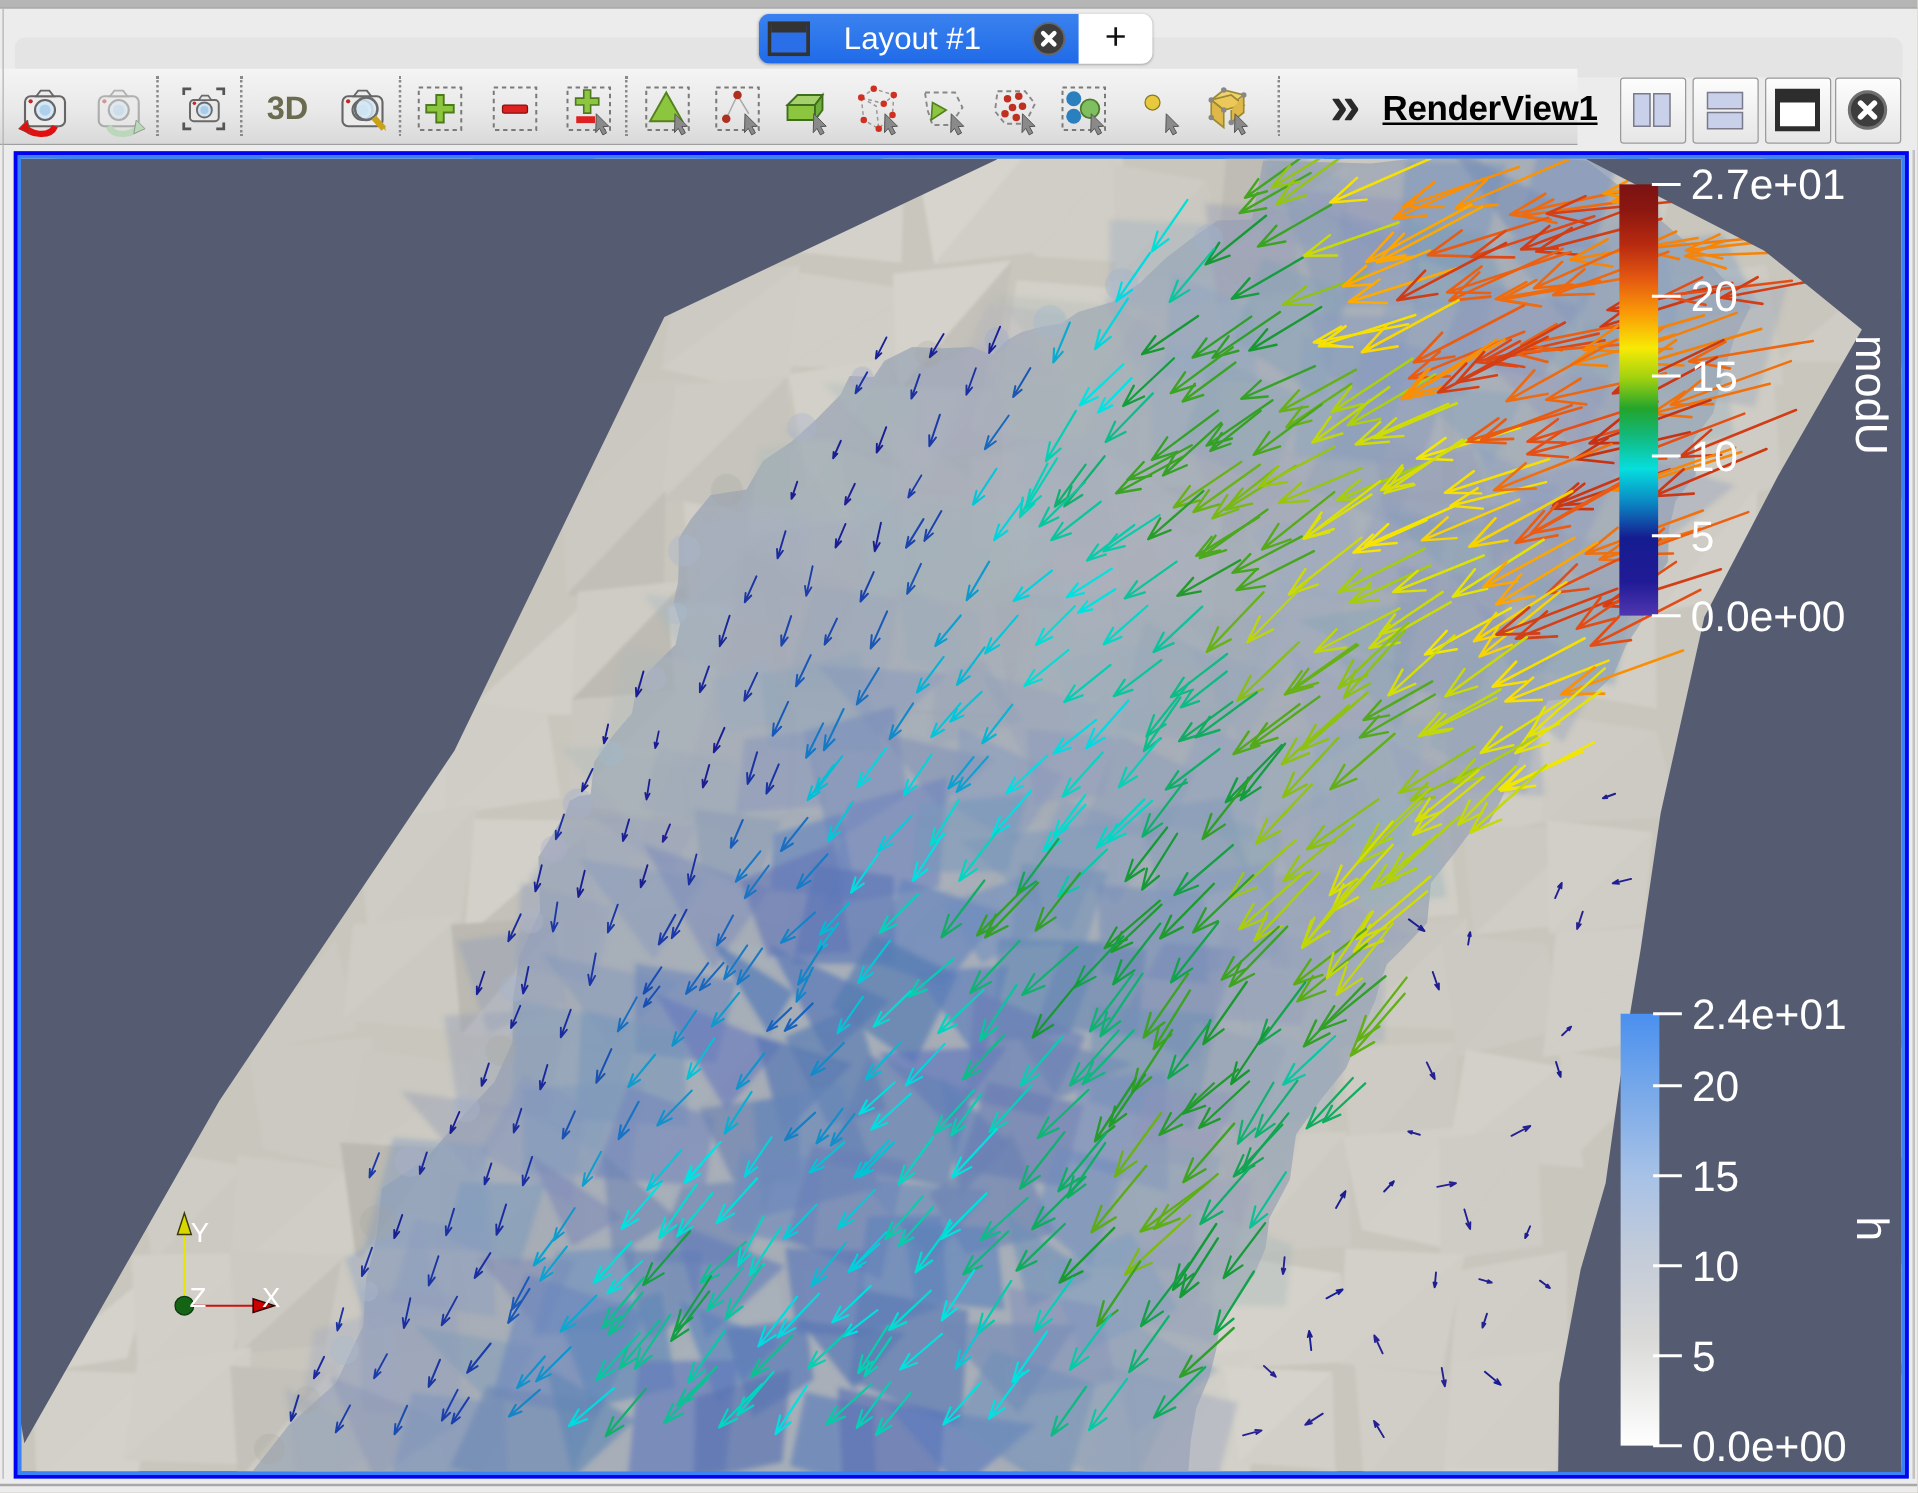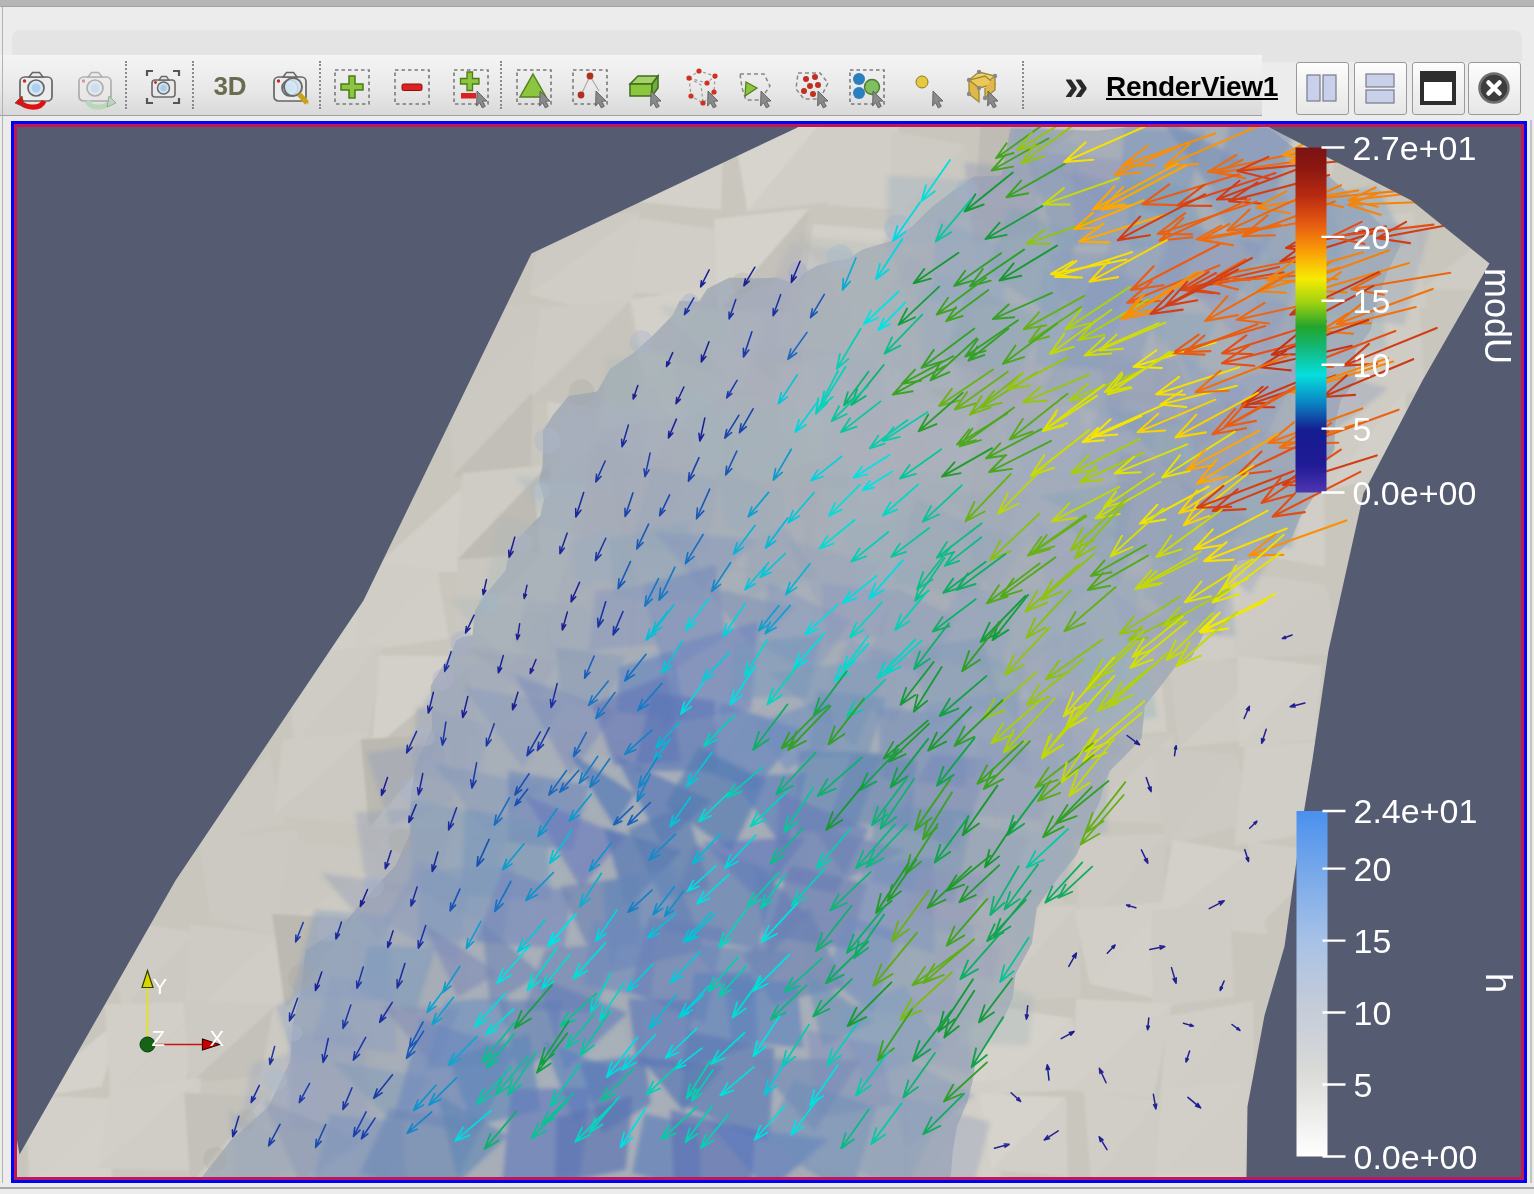--- a/index.html
+++ b/index.html
@@ -11,31 +11,45 @@
 #tabblue .tlab { position:absolute; left:52px; top:6px; font-size:25px; color:#fff; }
 #tabblue .tcls { position:absolute; right:10px; top:6px; }
 #tabplus { position:absolute; left:256px; top:0; width:59px; height:40px; background:#ffffff; color:#111; font-size:30px; text-align:center; line-height:38px; }
 #toolbar { position:absolute; left:0; top:55px; width:1262px; height:61px; background:linear-gradient(#f4f4f4,#e9e9e9 55%,#d9d9d9); border-bottom:1.5px solid #9f9f9f; }
 .ticon { position:absolute; top:9px; width:46px; height:46px; }
 .tsep { position:absolute; top:6px; width:0; height:48px; border-left:2px dotted #8a8a8a; }
 #chev { position:absolute; left:1064px; top:5px; width:46px; height:46px; font-size:44px; font-weight:bold; color:#2a2a2a; }
 #rvlabel { position:absolute; left:1106px; top:16px; font-size:28px; font-weight:bold; color:#000; text-decoration:underline; letter-spacing:-0.3px; }
 .wbtn { position:absolute; top:6.5px; width:53px; height:53px; background:linear-gradient(#fdfdfd,#e6e6e6); border:1.5px solid #9a9a9a; border-radius:3px; }
 .wbtn svg { position:absolute; left:2px; top:2px; }
-#view { position:absolute; left:10.5px; top:120.5px; width:1516.5px; height:1062.5px; background:#be185d; border:3px solid #0202f2; }
+#view { position:absolute; left:10.5px; top:120.5px; width:1516.5px; height:1062.5px; background:#3b82f6; border:3px solid #0202f2; }
 #scene { position:absolute; left:3px; top:3px; }
 #bottomstrip { position:absolute; left:0; top:1183px; width:1534px; height:11px; background:#ececec; }
 #bline { position:absolute; left:0; top:1187px; width:1534px; height:1.5px; background:#a8a8a8; }
 #lline { position:absolute; left:1.5px; top:7px; width:1.5px; height:1176px; background:#b2b2b2; }
 #rline { position:absolute; left:1530px; top:120px; width:1.5px; height:1063px; background:#c2c2c2; }
 </style></head>
 <body>
 <div id="topstrip"></div>
 <div id="tabbar">
   <div id="tabwrap"></div>
+  <div id="tab">
+    <div id="tabblue">
+      <span class="ticn"><svg width="34" height="28" viewBox="0 0 34 28">
+            <rect x="1.5" y="1.5" width="31" height="25" fill="#2a6fe8" stroke="#333" stroke-width="3"></rect>
+            <rect x="3" y="3" width="28" height="6" fill="#333"></rect>
+          </svg></span>
+      <span class="tlab" style="left:68px">Layout #1</span>
+      <span class="tcls"><svg width="28" height="28" viewBox="0 0 28 28">
+            <circle cx="14" cy="14" r="12.5" fill="#3d3d3d" stroke="#666" stroke-width="1.5"></circle>
+            <path d="M9.5 9.5l9 9M18.5 9.5l-9 9" stroke="#ffffff" stroke-width="3.6" stroke-linecap="round"></path>
+          </svg></span>
+    </div>
+    <div id="tabplus">+</div>
+  </div>
 </div>
 <div id="toolbar">
 <div class="ticon" style="left:13px"><svg width="46" height="46" viewBox="0 0 46 46">
         <g opacity="1">
 <rect x="7" y="13" width="32" height="24" rx="4.5" fill="#ececec" stroke="#666" stroke-width="1.7"></rect>
 <path d="M16 13l3.5-4.5h7L30 13z" fill="#ececec" stroke="#666" stroke-width="1.5"></path>
 <circle cx="23" cy="24" r="8" fill="#d6e8f6" stroke="#666" stroke-width="1.7"></circle>
 <circle cx="23" cy="24" r="4.5" fill="#aed0ec"></circle>
 <circle cx="11.5" cy="17" r="1.7" fill="#cc2222"></circle>
 </g>

